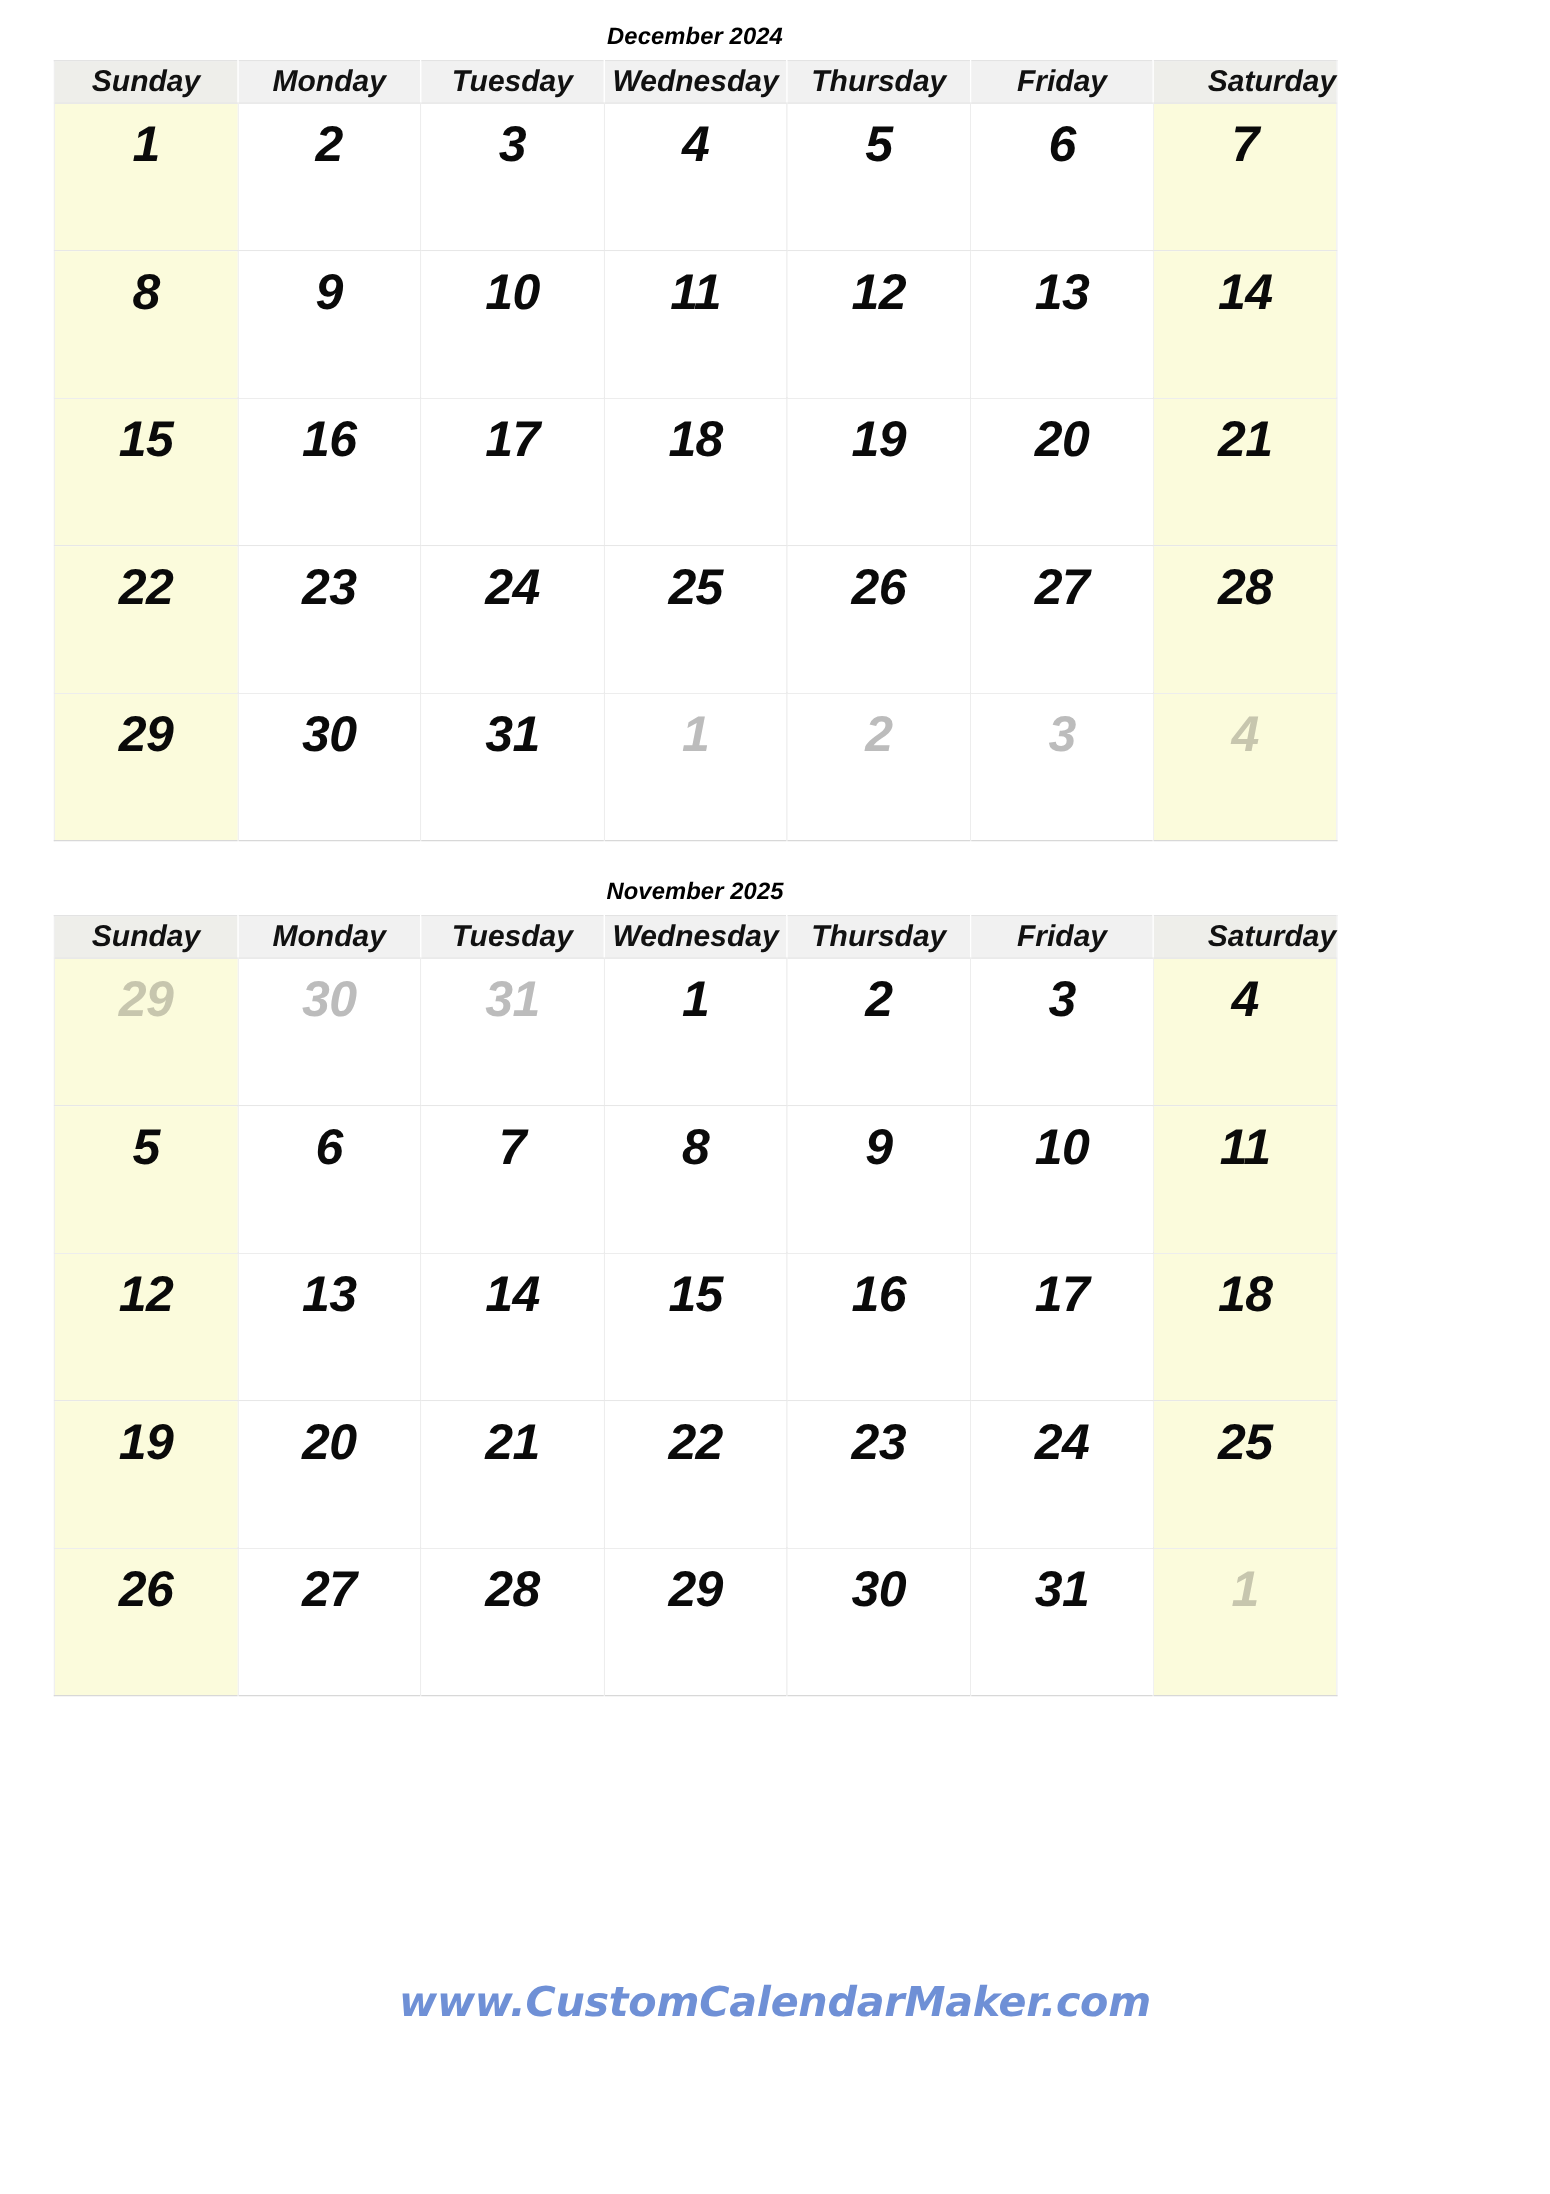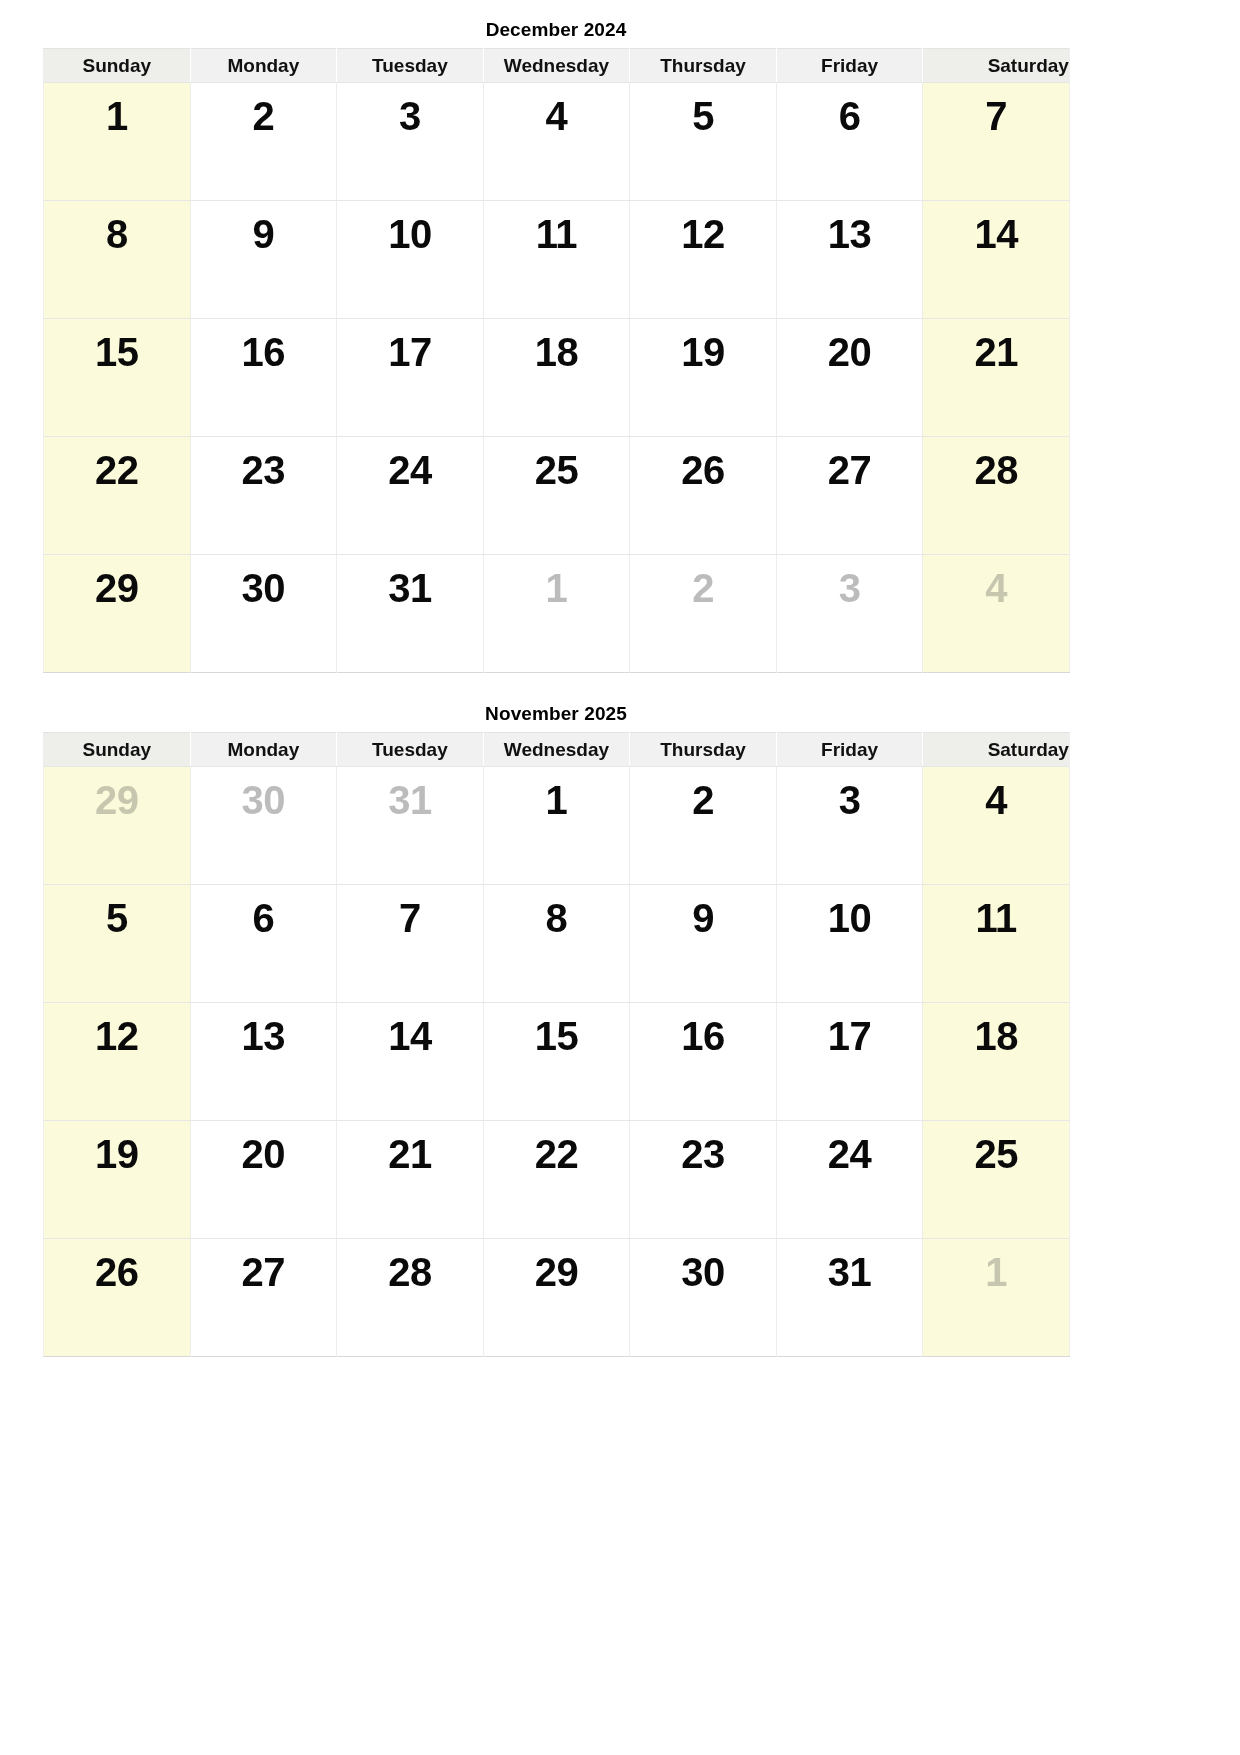--- a/index.html
+++ b/index.html
@@ -12,20 +12,21 @@
     height: 1755px;
     font-family: "Liberation Sans", "DejaVu Sans", sans-serif;
     -webkit-font-smoothing: antialiased;
     overflow: hidden;
   }
   .page {
     position: relative;
     width: 1240px;
     height: 1676px;
     box-sizing: border-box;
+    font-style: italic;
   }
 
   
   .month-block { width: 1026px; margin: 0 auto; }
   #december-block { position: absolute; left: 43px; top: 18px; }
   #january-block  { position: absolute; left: 43px; top: 702px; }
 
   .month-title {
     text-align: center;
     font-size: 19px;
@@ -43,21 +44,21 @@
     width: 1026px;
     border-top: 1px solid #e3e3e3;
     border-left: 1px solid #efefef;
     border-right: 1px solid #efefef;
     border-bottom: 1px solid #d8d8d8;
   }
   .cal-table col { width: 146.57px; }
 
   thead th {
     background: #f1f1f1;
-    font-size: 19px;
+    font-size: 24px;
     font-weight: bold;
     color: #111111;
     text-align: center;
     height: 34px;
     padding: 0;
     border-right: 1px solid #ffffff;
     border-bottom: 1px solid #e6e6e6;
     vertical-align: middle;
     box-sizing: border-box;
   }
@@ -393,14 +394,17 @@
               <span class="daynum">31</span>
             </td>
             <td class="weekend outside">
               <span class="daynum">1</span>
             </td>
           </tr>
         </tbody>
     </table>
   </div>
 
+  <div class="footer">
+    <span class="footer-url">www.CustomCalendarMaker.com</span>
+  </div>
 
 </div>
 
 </body></html>

